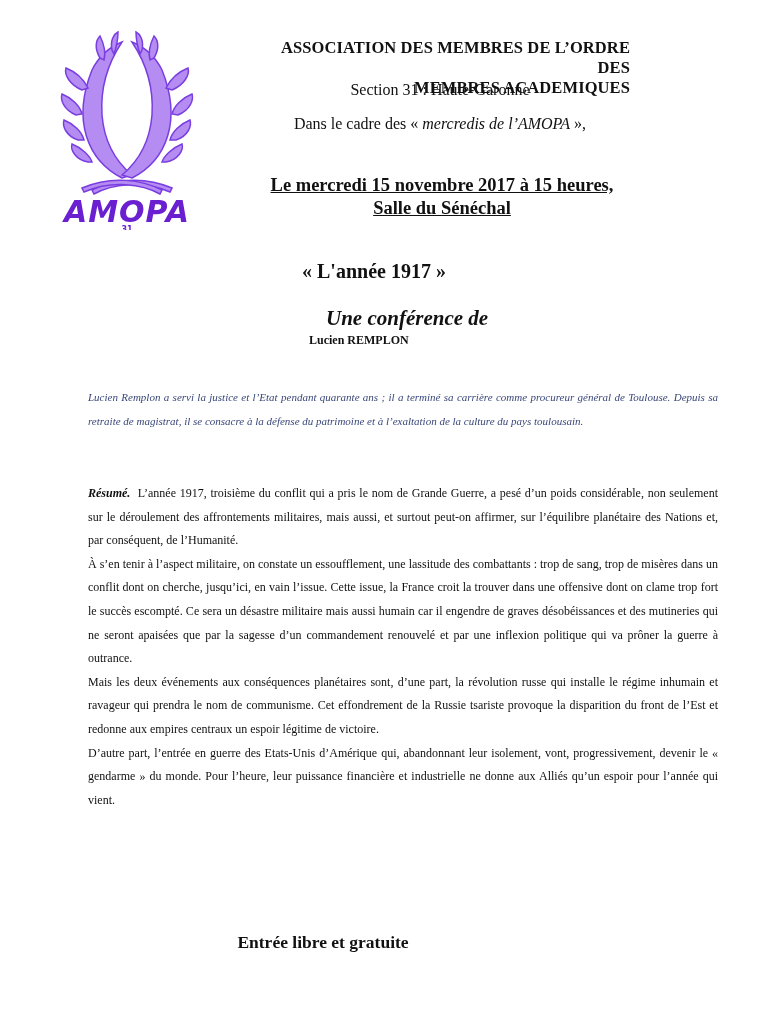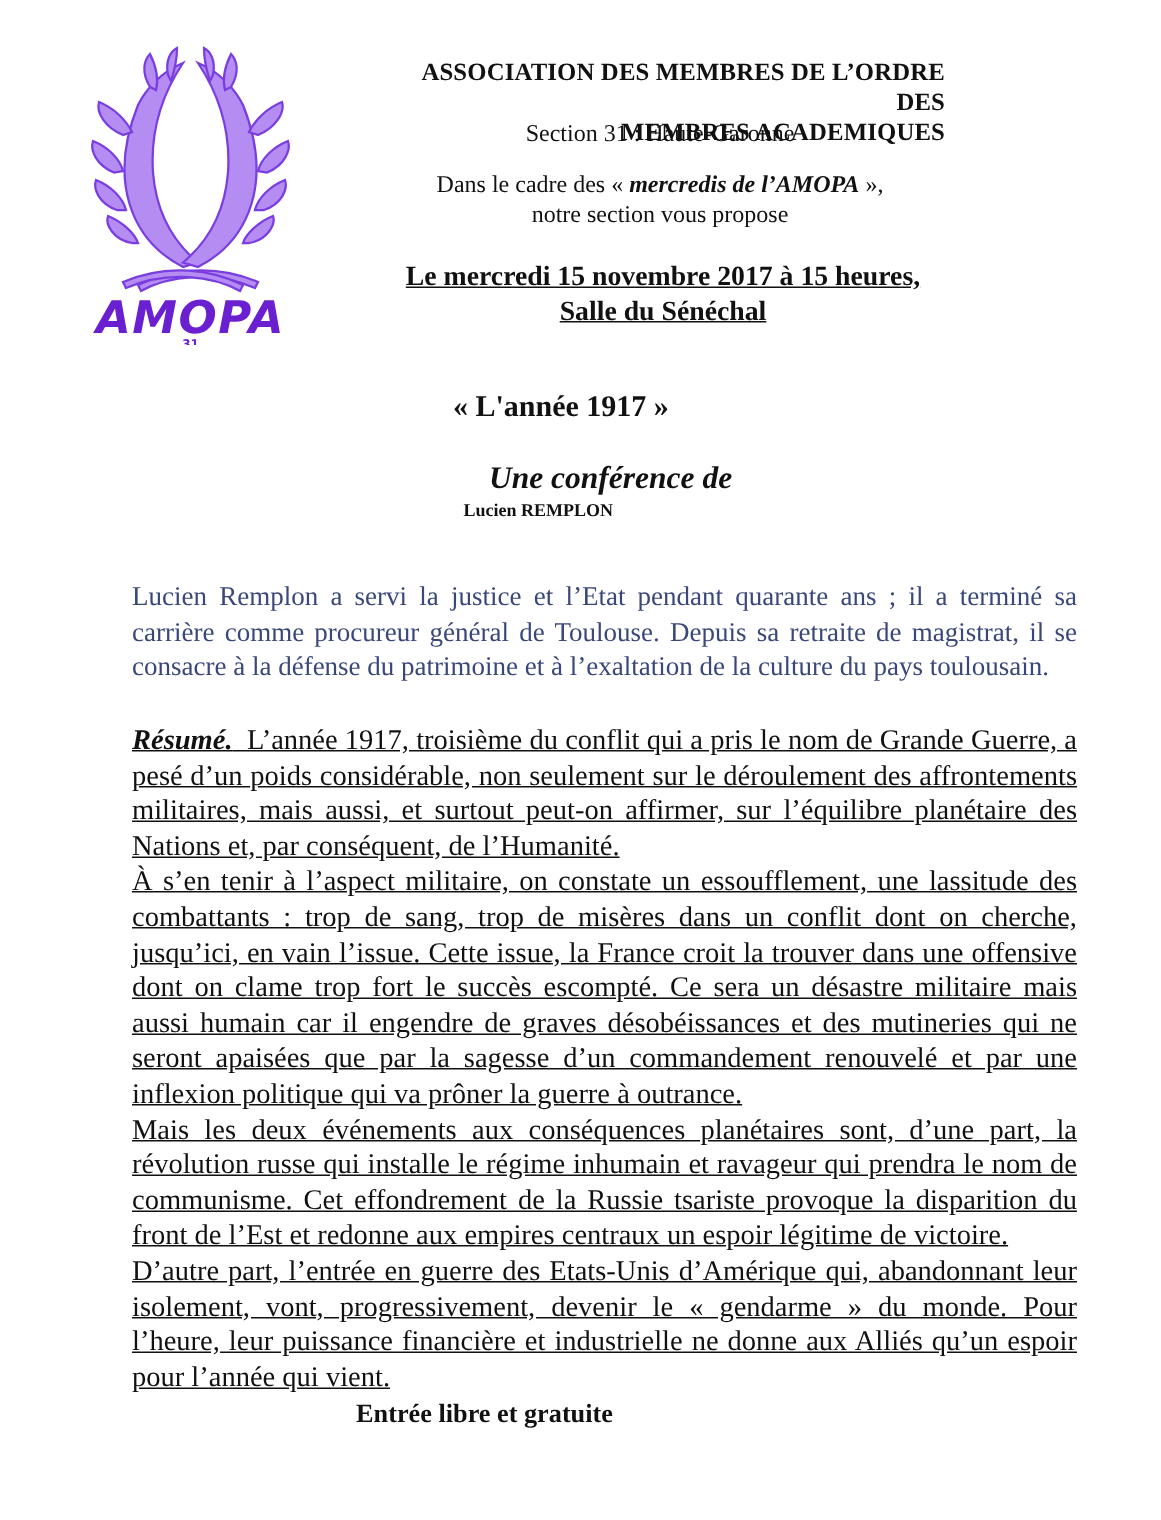--- a/index.html
+++ b/index.html
@@ -5,33 +5,33 @@
   html, body { margin: 0; padding: 0; background: #ffffff; }
   body {
     width: 774px; height: 1013px; position: relative; overflow: hidden;
     font-family: "Liberation Serif", "DejaVu Serif", serif; color: #111;
   }
   .logo { position: absolute; left: 52px; top: 30px; width: 150px; height: 200px; }
   .header { position: absolute; left: 250px; width: 380px; text-align: center; }
   .h-assoc { top: 38px; font-weight: bold; font-size: 16.5px; line-height: 20px; letter-spacing: 0.1px; text-align: right; }
   .h-section { top: 80px; font-size: 16px; line-height: 20px; }
   .h-cadre { top: 114px; font-size: 16px; line-height: 20px; }
-  .h-cadre em { font-weight: bold; font-style: italic; }
+  .h-cadre em { font-weight: normal; font-style: italic; }
   .h-date { top: 174px; left: 232px; width: 420px; font-weight: bold; font-size: 18.5px; line-height: 22.5px; text-decoration: underline; }
   .title { position: absolute; left: 302px; top: 260px; font-weight: bold; font-size: 20px; }
   .conf-label { position: absolute; left: 326px; top: 306px; font-weight: bold; font-style: italic; font-size: 21px; }
   .speaker { position: absolute; left: 309px; top: 333px; font-weight: bold; font-size: 12px; }
   .bio {
     position: absolute; left: 88px; top: 386px; width: 630px;
-    color: #39477a; font-size: 18px; line-height: 23.5px;
+    font-style: italic; color: #39477a; font-size: 11px; line-height: 23.5px;
     text-align: justify;
   }
   .resume {
     position: absolute; left: 88px; top: 482px; width: 630px;
-    font-size: 19px; line-height: 23.6px; text-align: justify; text-decoration: underline;
+    font-size: 12px; line-height: 23.6px; text-align: justify;
   }
   .resume p { margin: 0; }
   .resume .label { font-weight: bold; font-style: italic; }
   .footer { position: absolute; left: 0; width: 646px; top: 932px; text-align: center; font-weight: bold; font-size: 17.5px; }
 </style>
 </head>
 <body>
 
 <div class="logo">
   <svg width="150" height="200" viewBox="0 0 150 200">
@@ -63,21 +63,20 @@
   </svg>
 </div>
 
 <div class="header h-assoc">
   <div>ASSOCIATION DES MEMBRES DE L’ORDRE DES</div>
   <div>MEMBRES ACADEMIQUES</div>
 </div>
 <div class="header h-section">Section 31 : Haute-Garonne</div>
 <div class="header h-cadre">
   <div><span>Dans le cadre des « </span><em>mercredis de l’AMOPA</em><span> »,</span></div>
-  <div>notre section vous propose</div>
 </div>
 
 <div class="header h-date">
   <div>Le mercredi 15 novembre 2017 à 15 heures,</div>
   <div>Salle du Sénéchal</div>
 </div>
 
 <div class="title">« L'année 1917 »</div>
 <div class="conf-label">Une conférence de</div>
 <div class="speaker">Lucien REMPLON</div>

